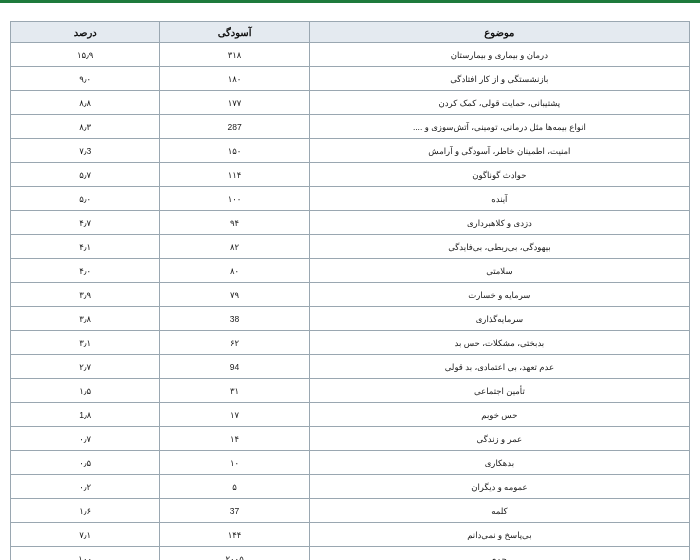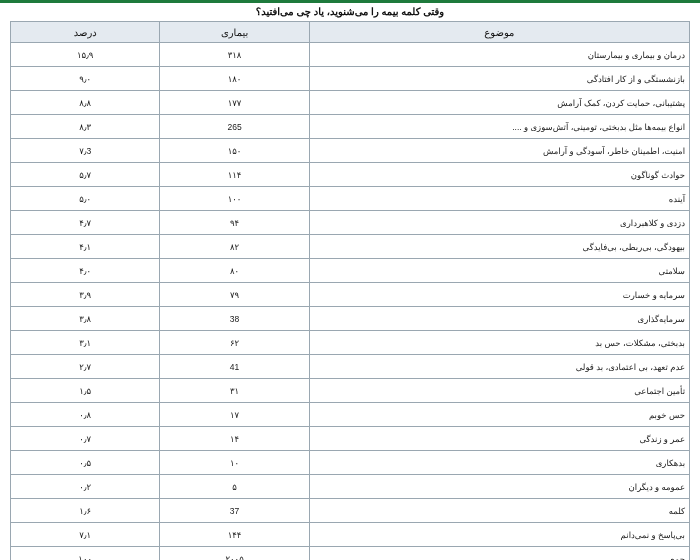--- a/index.html
+++ b/index.html
@@ -67,78 +67,75 @@
     font-size: 8.5px;
     text-align: center;
     vertical-align: middle;
     color: #1a1a1a;
     overflow: hidden;
     white-space: nowrap;
   }
   table.data thead th {
     background: #e4eaf0;
     font-size: 10px;
-    font-weight: normal;
+    font-weight: bold;
     height: 20px;
     color: #111;
   }
   col.c-subject { width: 56%; }
   col.c-count   { width: 22%; }
   col.c-percent { width: 22%; }
   table.data tbody td.subject {
-    text-align: right;
+    text-align: center;
   }
   table.data tbody tr.total td {
     font-weight: normal;
   }
 </style>
 </head>
 <body>
 
 <div class="page">
 
   <div class="top-rule"></div>
 
-  <div class="title-bar">
-    <div class="title-text">وقتی کلمه بیمه را می‌شنوید، یاد چی می‌افتید؟</div>
-  </div>
 
   <div class="table-wrap">
     <table class="data">
       <colgroup>
         <col class="c-subject">
         <col class="c-count">
         <col class="c-percent">
       </colgroup>
       <thead>
         <tr>
           <th>موضوع</th>
-          <th>بیماری</th>
+          <th>آسودگی</th>
           <th>درصد</th>
         </tr>
       </thead>
       <tbody id="table-body">
           <tr>
             <td class="subject">درمان و بیماری و بیمارستان</td>
             <td>۳۱۸</td>
             <td>۱۵٫۹</td>
           </tr>
           <tr>
             <td class="subject">بازنشستگی و از کار افتادگی</td>
             <td>۱۸۰</td>
             <td>۹٫۰</td>
           </tr>
           <tr>
-            <td class="subject">پشتیبانی، حمایت کردن، کمک آرامش</td>
+            <td class="subject">پشتیبانی، حمایت قولی، کمک کردن</td>
             <td>۱۷۷</td>
             <td>۸٫۸</td>
           </tr>
           <tr>
-            <td class="subject">انواع بیمه‌ها مثل بدبختی، تومینی، آتش‌سوزی و ....</td>
-            <td>265</td>
+            <td class="subject">انواع بیمه‌ها مثل درمانی، تومینی، آتش‌سوزی و ....</td>
+            <td>287</td>
             <td>۸٫۳</td>
           </tr>
           <tr>
             <td class="subject">امنیت، اطمینان خاطر، آسودگی و آرامش</td>
             <td>۱۵۰</td>
             <td>۷٫3</td>
           </tr>
           <tr>
             <td class="subject">حوادث گوناگون</td>
             <td>۱۱۴</td>
@@ -174,32 +171,32 @@
             <td>38</td>
             <td>۳٫۸</td>
           </tr>
           <tr>
             <td class="subject">بدبختی، مشکلات، حس بد</td>
             <td>۶۲</td>
             <td>۳٫۱</td>
           </tr>
           <tr>
             <td class="subject">عدم تعهد، بی اعتمادی، بد قولی</td>
-            <td>41</td>
+            <td>94</td>
             <td>۲٫۷</td>
           </tr>
           <tr>
             <td class="subject">تأمین اجتماعی</td>
             <td>۳۱</td>
             <td>۱٫۵</td>
           </tr>
           <tr>
             <td class="subject">حس خوبم</td>
             <td>۱۷</td>
-            <td>۰٫۸</td>
+            <td>1٫۸</td>
           </tr>
           <tr>
             <td class="subject">عمر و زندگی</td>
             <td>۱۴</td>
             <td>۰٫۷</td>
           </tr>
           <tr>
             <td class="subject">بدهکاری</td>
             <td>۱۰</td>
             <td>۰٫۵</td>

